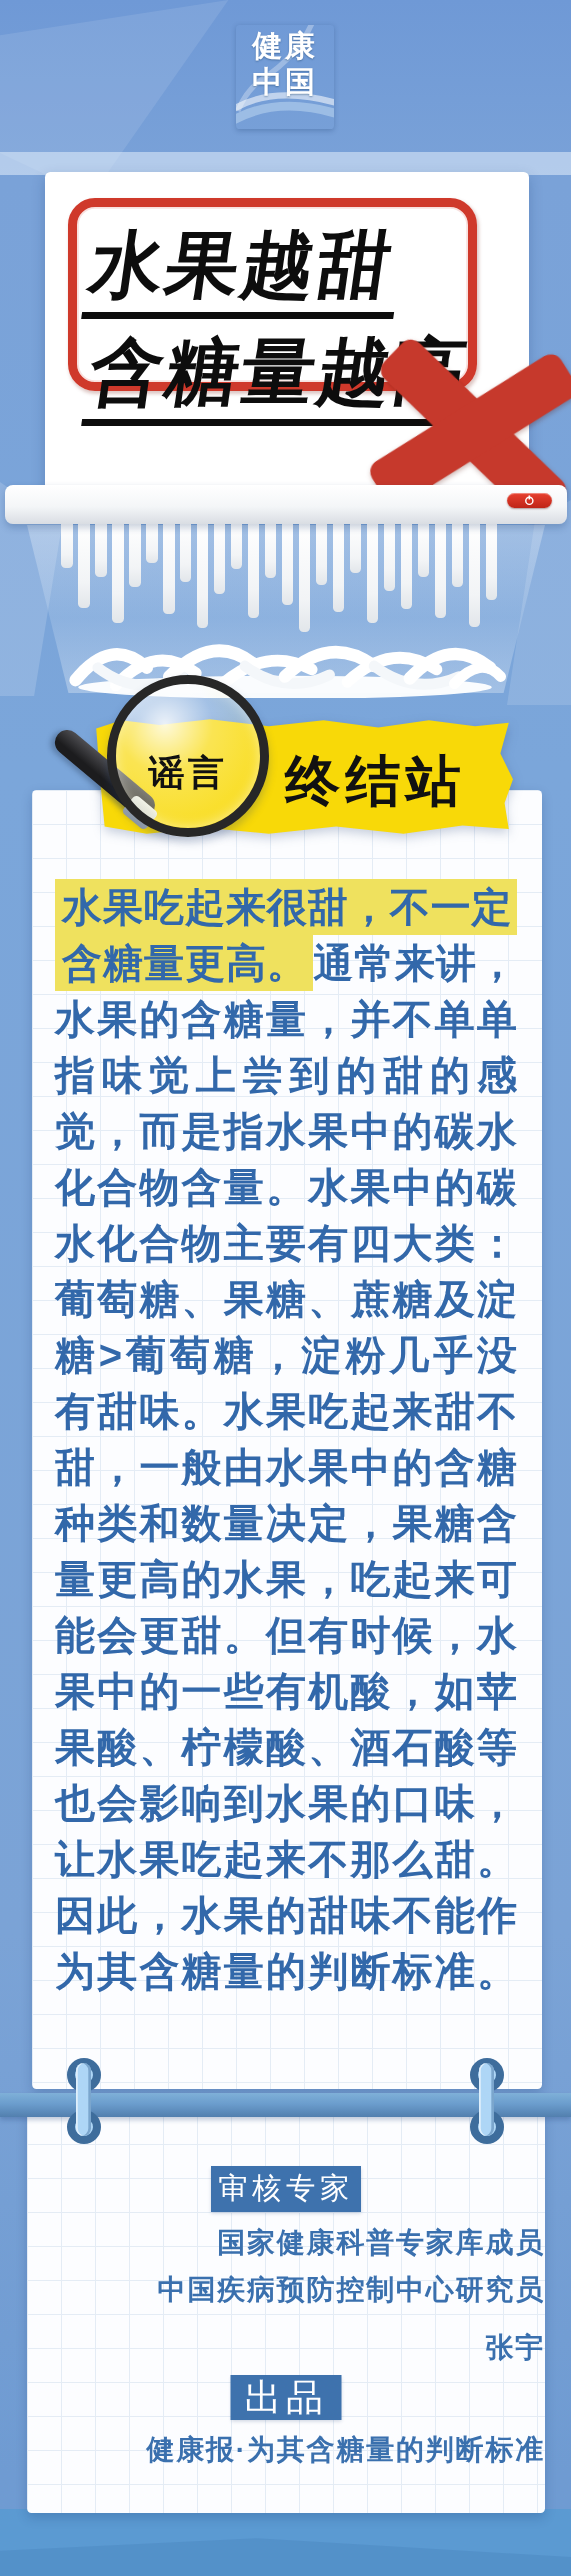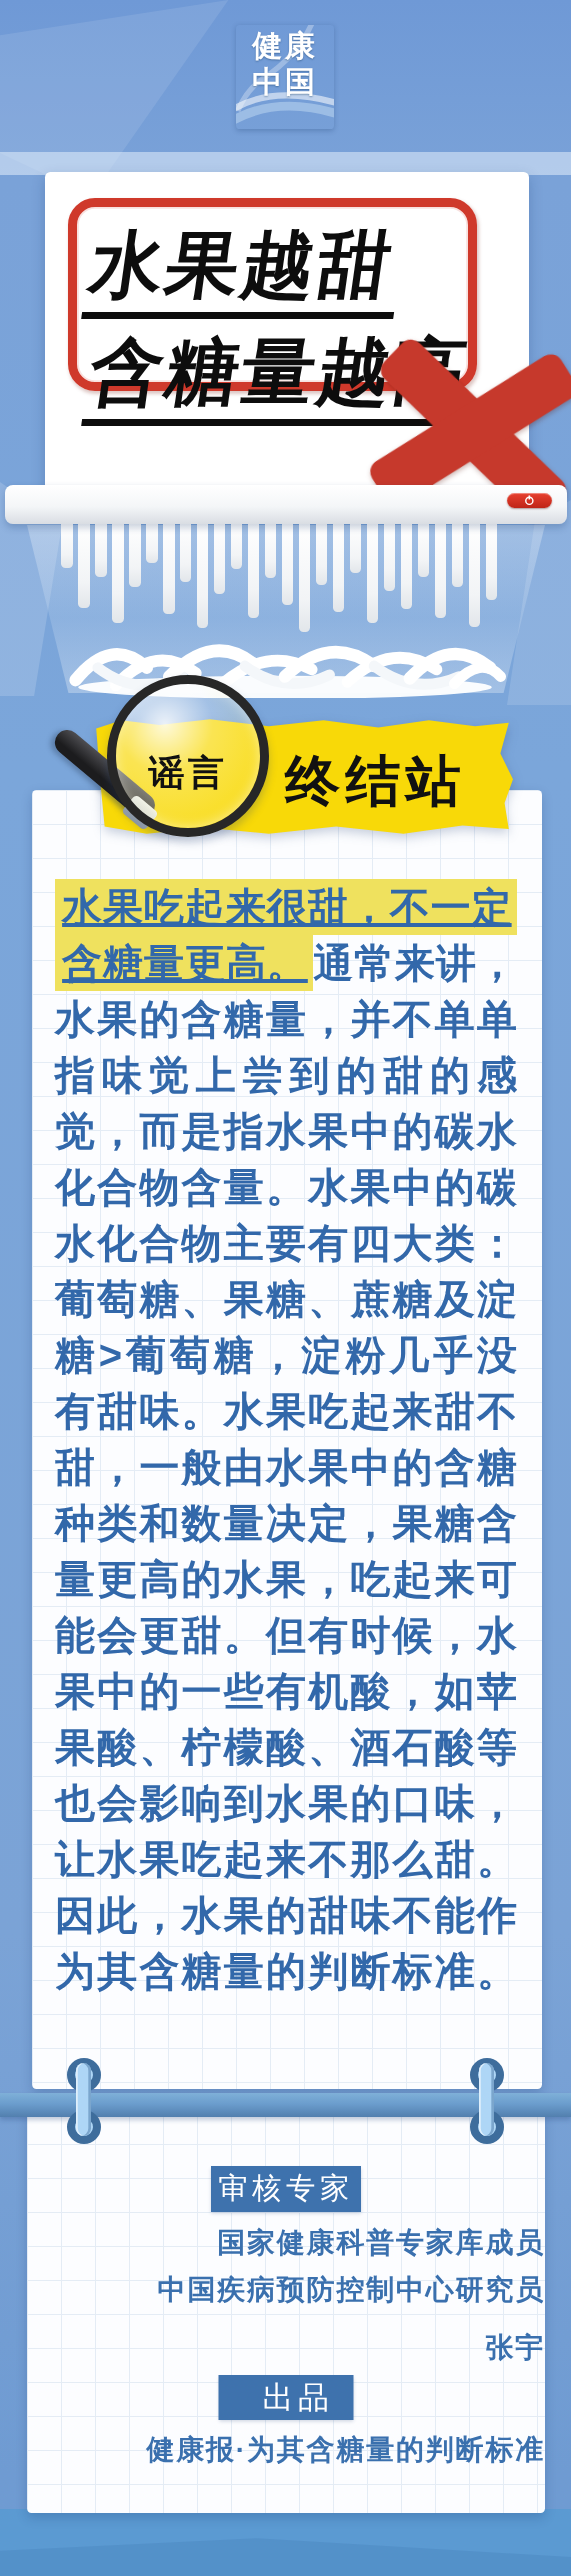--- a/index.html
+++ b/index.html
@@ -80,37 +80,37 @@
   .grid-card{position:absolute;background-color:#fcfdff;border-radius:4.5px;
         background-image:linear-gradient(#e4ecf5 0.9px,transparent 0.9px),linear-gradient(90deg,#e4ecf5 0.9px,transparent 0.9px);
         background-size:34px 34px;box-shadow:0 4.5px 10.7px rgba(25,55,110,0.22);}
   .card-main{left:32px;top:790px;width:510px;height:1299px;z-index:2;}
   .card-credits{left:27px;top:2110px;width:518px;height:403px;z-index:2;}
 
   
   .article{position:absolute;left:23px;top:89px;width:462px;}
   .t-line{height:56px;line-height:56px;font-size:40px;font-weight:bold;color:#3268aa;
         text-align:justify;text-align-last:justify;word-break:break-all;white-space:nowrap;}
-  .t-line .hl{background:#efe15e;padding:6.2px 5.4px 6.2px 7.1px;text-decoration:underline;}
+  .t-line .hl{background:#efe15e;padding:6.2px 5.4px 6.2px 7.1px;}
 
   
   .rod{position:absolute;left:0;top:2093px;width:571px;height:24px;z-index:3;
         background:linear-gradient(180deg,#7fb0d8 0%,#6b9dcd 45%,#527fae 100%);
         box-shadow:0 2.7px 4.5px rgba(25,55,110,0.25);}
   .ring-circle{position:absolute;width:34px;height:34px;box-sizing:border-box;border-radius:50%;
         border:8px solid #3e6d9c;background:#aed6f6;z-index:4;}
   .ring-capsule{position:absolute;width:15px;height:73px;border-radius:8px;background:#aed6f6;
         box-shadow:inset -2.7px 0 0 rgba(62,109,156,0.45),inset 1.8px 0 0 rgba(255,255,255,0.6);z-index:5;}
 
   
   .badge{position:absolute;left:50%;transform:translateX(-50%);background:#3e72ad;color:#fff;
         font-weight:normal;display:flex;align-items:center;justify-content:center;letter-spacing:4.5px;
         box-shadow:0 1.8px 3.6px rgba(25,55,110,0.2);}
   .badge.b-expert{top:56px;width:150px;height:46px;font-size:29.4px;}
-  .badge.b-producer{top:265px;width:111px;height:45px;font-size:31px;padding-left:24px;}
+  .badge.b-producer{top:265px;width:111px;height:45px;font-size:37px;}
   .credit-line{position:absolute;left:0;width:100%;text-align:right;color:#3a70ae;font-weight:bold;
         font-size:28px;letter-spacing:1.8px;}
   .cl-0{top:114px;} .cl-1{top:161px;} .cl-2{top:219px;} .cl-prod{top:321px;}
 
   .power-icon{display:block;}
 </style>
 </head>
 <body>
 
 <div class="page">

